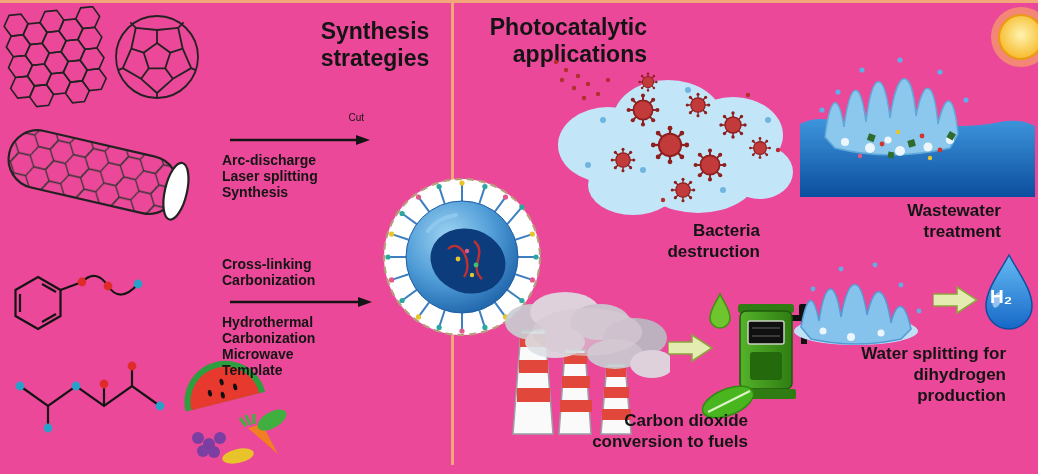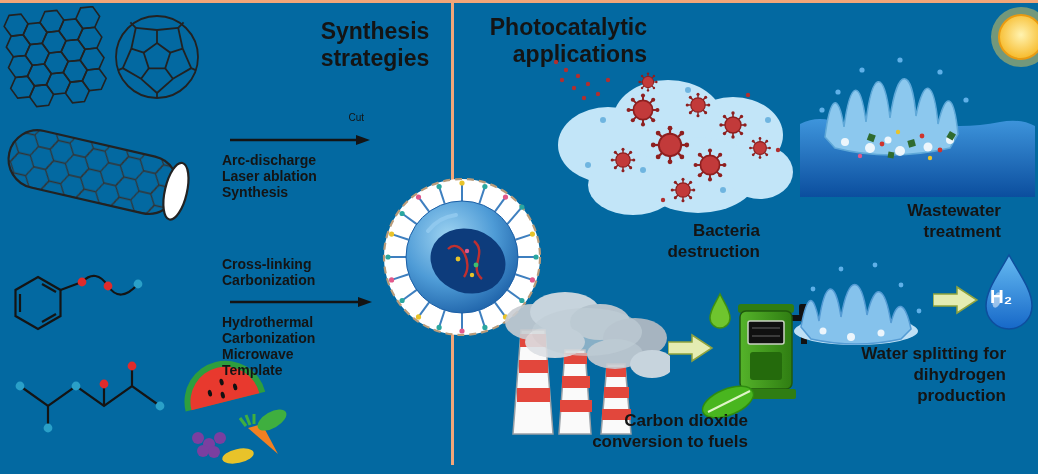--- a/index.html
+++ b/index.html
@@ -1,17 +1,17 @@
 <!DOCTYPE html>
 <html><head>
 <meta charset="utf-8">
 <style>
   html,body{margin:0;padding:0;background:#fff;}
   #canvas{
-    position:relative;width:1038px;height:474px;background:#0369a1;overflow:hidden;
+    position:relative;width:1038px;height:474px;background:#ec4899;overflow:hidden;
     font-family:"Liberation Sans","DejaVu Sans",sans-serif;color:#141414;
   }
   .abs{position:absolute;}
   .rule{background:#F2A679;}
   .heading{font-size:23px;font-weight:700;line-height:27px;}
   .lbl{font-size:17px;font-weight:700;line-height:21px;text-align:right;}
   .arrowtxt{font-size:14px;font-weight:700;line-height:16px;}
   .cuttxt{font-size:10px;font-weight:400;text-align:right;}
   .h2txt{font-size:19px;font-weight:700;color:#ffffff;text-align:center;}
   svg{display:block;}
@@ -144,21 +144,21 @@
   <div class="abs heading" style="left:300px;top:18px;width:150px;text-align:center;">Synthesis strategies</div>
   <div class="abs heading" style="left:462px;top:14px;width:185px;text-align:right;">Photocatalytic applications</div>
 
   <div class="abs cuttxt" style="left:228px;top:112px;width:136px;">Cut</div>
   <svg class="abs" style="left:230px;top:134px;" width="140" height="12" viewBox="0 0 140 12">
     <line x1="0" y1="6" x2="127" y2="6" stroke="#141414" stroke-width="2.4"></line>
     <polygon points="126,1 140,6 126,11" fill="#141414"></polygon>
   </svg>
   <div class="abs arrowtxt" style="left:222px;top:152px;width:152px;">
     <div>Arc-discharge</div>
-    <div>Laser ablation</div>
+    <div>Laser splitting</div>
     <div>Synthesis</div>
   </div>
 
   <div class="abs arrowtxt" style="left:222px;top:256px;width:156px;">
     <div>Cross-linking</div>
     <div>Carbonization</div>
   </div>
   <svg class="abs" style="left:230px;top:296px;" width="142" height="12" viewBox="0 0 142 12">
     <line x1="0" y1="6" x2="129" y2="6" stroke="#141414" stroke-width="2.4"></line>
     <polygon points="128,1 142,6 128,11" fill="#141414"></polygon>

